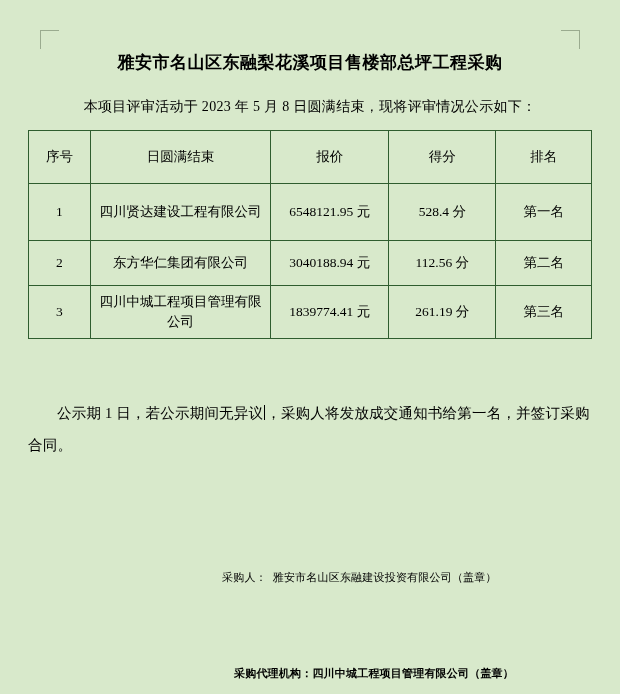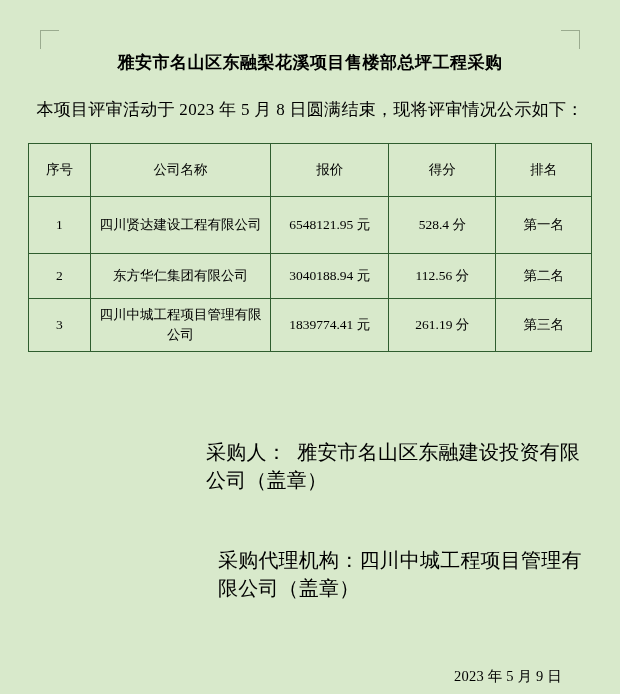--- a/index.html
+++ b/index.html
@@ -35,30 +35,30 @@
     text-align: center;
     font-size: 17px;
     font-weight: bold;
     letter-spacing: 0.5px;
     margin: 0;
     padding-top: 50px;
     line-height: 26px;
   }
   .intro {
     text-align: center;
-    font-size: 17px;
+    font-size: 14px;
     margin: 0;
     padding-top: 22px;
     letter-spacing: 0.3px;
   }
 
   table.bid-table {
     border-collapse: collapse;
     width: 100%;
-    margin-top: 22px;
+    margin-top: 14px;
     table-layout: fixed;
   }
   table.bid-table td, table.bid-table th {
     border: 1px solid #2f5d2f;
     text-align: center;
     font-size: 13.5px;
     font-weight: normal;
     padding: 6px 2px;
     line-height: 20px;
     word-break: break-all;
@@ -85,28 +85,28 @@
   }
   .caret {
     display: inline-block;
     width: 1px;
     height: 15px;
     background: #000;
     vertical-align: -2px;
     margin: 0 1px;
   }
   .sign-line {
-    font-size: 20px;
+    font-size: 11px;
     line-height: 28px;
-    margin: 0;
+    margin: 16px;
     padding-left: 178px;
     letter-spacing: 0.2px;
   }
   .sign-1 { padding-top: 86px; }
-  .sign-2 { padding-top: 52px; padding-left: 190px; }
+  .sign-2 { padding-top: 52px; padding-left: 190px; font-weight: bold; }
   .date-line {
     font-size: 14.5px;
     text-align: right;
     padding-top: 50px;
     padding-right: 30px;
     letter-spacing: 0.2px;
   }
 </style>
 </head>
 <body>
@@ -124,21 +124,21 @@
     <colgroup>
       <col class="col-no">
       <col class="col-name">
       <col class="col-price">
       <col class="col-score">
       <col class="col-rank">
     </colgroup>
     <thead>
       <tr>
         <td>序号</td>
-        <td>公司名称</td>
+        <td>日圆满结束</td>
         <td>报价</td>
         <td>得分</td>
         <td>排名</td>
       </tr>
     </thead>
     <tbody>
       <tr class="row-tall">
         <td>1</td>
         <td>四川贤达建设工程有限公司</td>
         <td>6548121.95 元</td>
@@ -155,20 +155,21 @@
       <tr class="row-norm">
         <td>3</td>
         <td>四川中城工程项目管理有限公司</td>
         <td>1839774.41 元</td>
         <td>261.19 分</td>
         <td>第三名</td>
       </tr>
     </tbody>
   </table>
 
+  <p class="para"><span>公示期 1 日，若公示期间无异议</span><span class="caret"></span><span>，采购人将发放成交通知书给第一名，并签订采购合同。</span></p>
 
   <p class="sign-line sign-1"><span>采购人：</span>&nbsp;&nbsp;<span>雅安市名山区东融建设投资有限公司（盖章）</span></p>
 
   <p class="sign-line sign-2"><span>采购代理机构：</span><span>四川中城工程项目管理有限公司（盖章）</span></p>
 
   <p class="date-line">2023 年 5 月 9 日</p>
 
 </div>
 
 </body></html>

